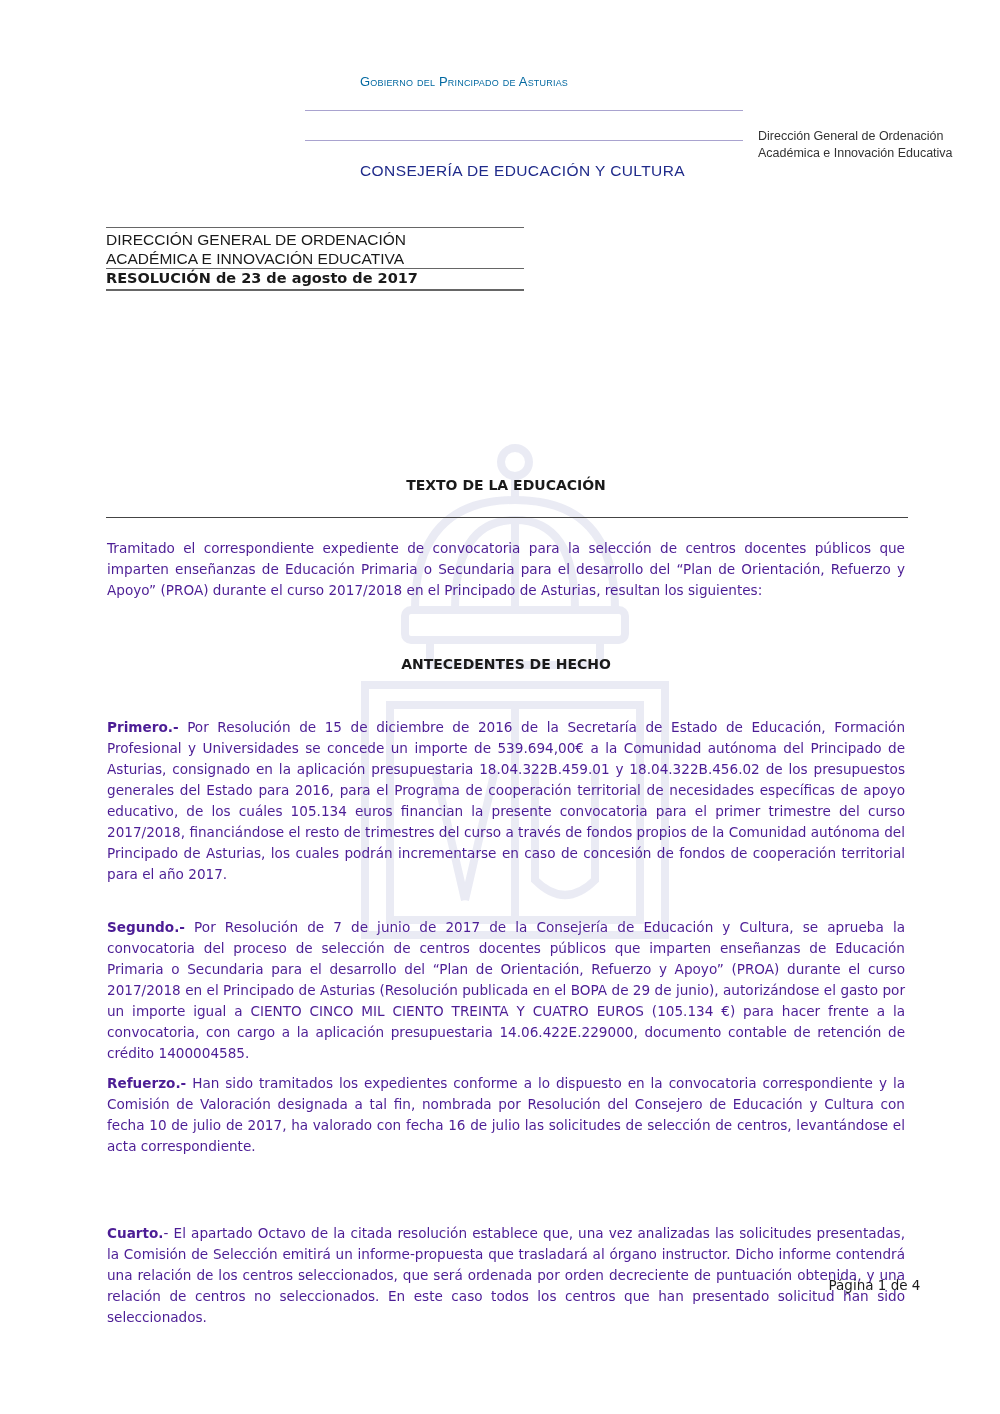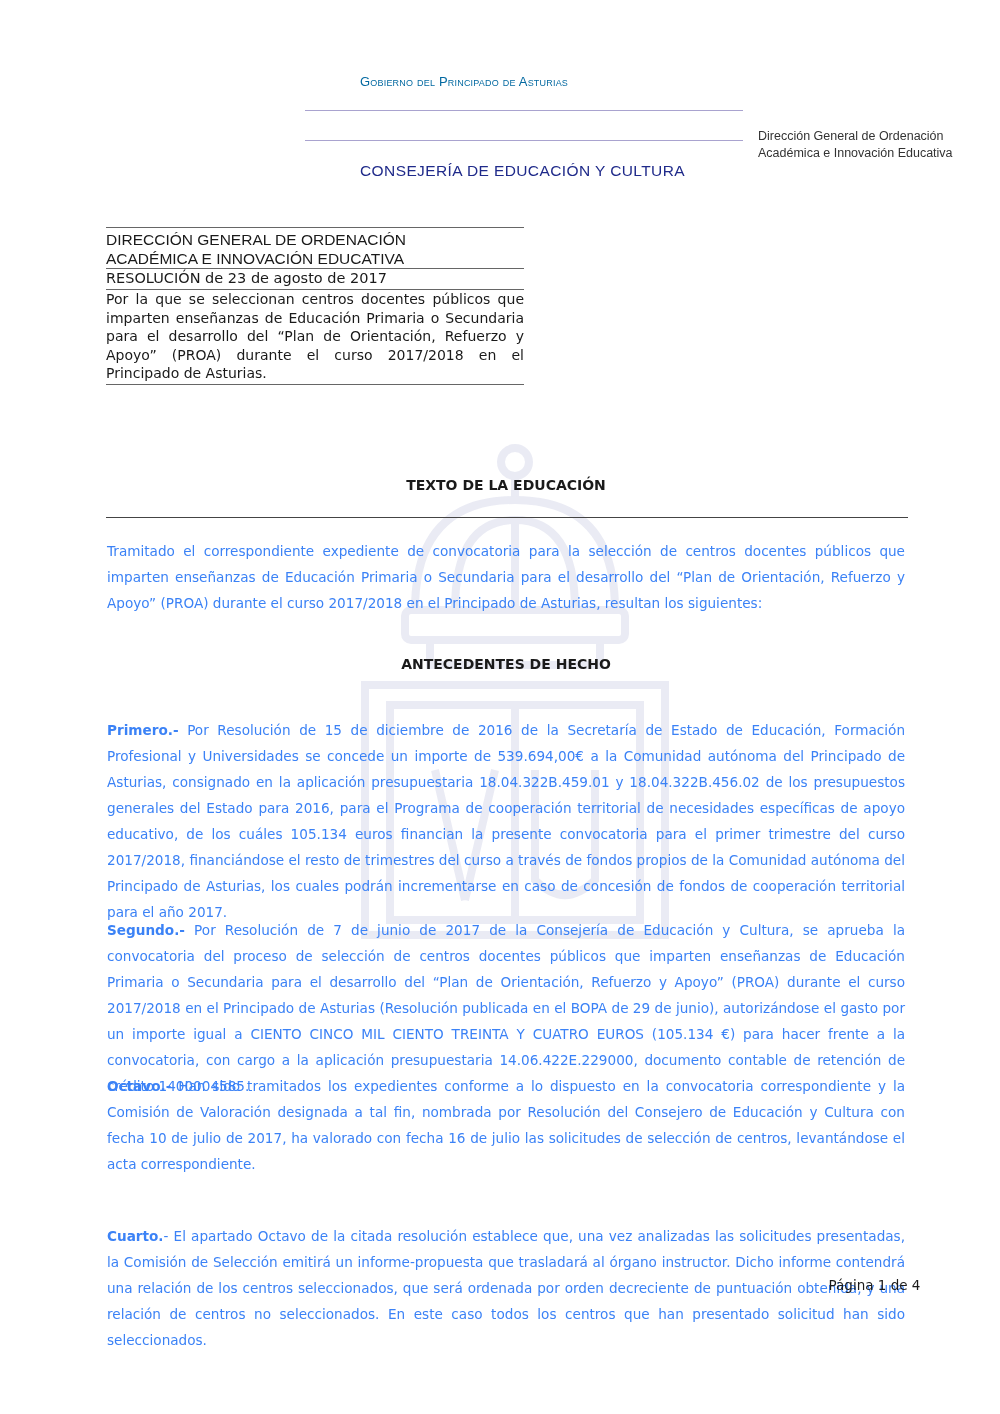--- a/index.html
+++ b/index.html
@@ -13,27 +13,27 @@
     .lh-rule1 { position: absolute; left: 305px; top: 110px; width: 438px; height: 1px; background: #a9a3cf; }
     .lh-cons { position: absolute; left: 360px; top: 114px; font-family: "Liberation Sans", sans-serif; font-size: 15.5px; color: #1f2a8a; letter-spacing: 0.4px; white-space: nowrap; margin-top: 48px; }
     .lh-rule2 { position: absolute; left: 305px; top: 140px; width: 438px; height: 1px; background: #a9a3cf; }
     .lh-dir { position: absolute; left: 758px; top: 128px; font-family: "Liberation Sans", sans-serif; font-size: 12.5px; color: #333; line-height: 17px; }
 
     
     .hbox { position: absolute; left: 106px; top: 227px; width: 418px; }
     .hbox .rule { height: 1px; background: #666; }
     .hbox .dir-title { font-family: "Liberation Sans", sans-serif; font-size: 15.5px; line-height: 19px; color: #1a1a1a; padding-top: 2px; }
     .hbox .servicio { font-family: "DejaVu Sans", sans-serif; font-size: 14.5px; line-height: 19px; margin-top: 9px; padding-bottom: 1px; }
-    .hbox .resol { font-family: "DejaVu Sans", sans-serif; font-weight: normal; font-size: 14.5px; line-height: 19px; padding: 0 0 1px 0; }
+    .hbox .resol { font-family: "DejaVu Sans", sans-serif; font-weight: bold; font-size: 14.5px; line-height: 19px; padding: 0 0 1px 0; }
     .hbox .desc { font-family: "DejaVu Sans", sans-serif; font-size: 14px; line-height: 18.6px; text-align: justify; padding-bottom: 1px; }
 
     
     .sect-title { position: absolute; left: 106px; width: 800px; text-align: center; font-family: "DejaVu Sans", sans-serif; font-weight: bold; font-size: 14px; }
     .main-rule { position: absolute; left: 106px; top: 517px; width: 802px; height: 1px; background: #444; }
-    .para { position: absolute; left: 107px; width: 798px; font-family: "DejaVu Sans", sans-serif; font-size: 13.6px; line-height: 26px; text-align: justify; color: #3b82f6; }
+    .para { position: absolute; left: 107px; width: 798px; font-family: "DejaVu Sans", sans-serif; font-size: 13.6px; line-height: 21px; text-align: justify; color: #4c1d95; }
     .para b { font-weight: bold; }
     .pagenum { position: absolute; left: 812px; top: 1277px; width: 125px; text-align: center; font-family: "DejaVu Sans", sans-serif; font-size: 13.5px; }
   </style>
 </head>
 <body>
 
 <svg class="watermark" viewBox="0 0 320 500">
   <g fill="none" stroke="#1f2a8a" stroke-width="8">
     <circle cx="160" cy="22" r="14"></circle>
     <line x1="160" y1="36" x2="160" y2="60"></line>
@@ -61,39 +61,38 @@
 
 <div class="hbox">
   <div class="rule"></div>
   <div class="dir-title">
     <div>DIRECCIÓN GENERAL DE ORDENACIÓN</div>
     <div>ACADÉMICA E INNOVACIÓN EDUCATIVA</div>
   </div>
   <div class="rule"></div>
   <div class="resol">RESOLUCIÓN de 23 de agosto de 2017</div>
   <div class="rule"></div>
-  <div class="desc">Por la que se seleccionan centros docentes públicos que imparten enseñanzas de Educación Primaria o Secundaria para el desarrollo del “Plan de Orientación, Refuerzo y Apoyo” (PROA) durante el curso 2017/2018 en el Principado de Asturias.</div>
   <div class="rule"></div>
 </div>
 
 <div class="sect-title" style="top:477px;">TEXTO DE LA EDUCACIÓN</div>
 <div class="main-rule"></div>
 <div class="para" style="top:538px;">Tramitado el correspondiente expediente de convocatoria para la selección de centros docentes públicos que imparten enseñanzas de Educación Primaria o Secundaria para el desarrollo del “Plan de Orientación, Refuerzo y Apoyo” (PROA) durante el curso 2017/2018 en el Principado de Asturias, resultan los siguientes:</div>
 
 <div class="sect-title" style="top:656px;">ANTECEDENTES DE HECHO</div>
 
 <div class="para" style="top:717px;">
   <b>Primero.-</b><span> Por Resolución de 15 de diciembre de 2016 de la Secretaría de Estado de Educación, Formación Profesional y Universidades se concede un importe de 539.694,00€ a la Comunidad autónoma del Principado de Asturias, consignado en la aplicación presupuestaria 18.04.322B.459.01 y 18.04.322B.456.02 de los presupuestos generales del Estado para 2016, para el Programa de cooperación territorial de necesidades específicas de apoyo educativo, de los cuáles 105.134 euros financian la presente convocatoria para el primer trimestre del curso 2017/2018, financiándose el resto de trimestres del curso a través de fondos propios de la Comunidad autónoma del Principado de Asturias, los cuales podrán incrementarse en caso de concesión de fondos de cooperación territorial para el año 2017.</span>
 </div>
 
 <div class="para" style="top:917px;">
   <b>Segundo.-</b><span> Por Resolución de 7 de junio de 2017 de la Consejería de Educación y Cultura, se aprueba la convocatoria del proceso de selección de centros docentes públicos que imparten enseñanzas de Educación Primaria o Secundaria para el desarrollo del “Plan de Orientación, Refuerzo y Apoyo” (PROA) durante  el curso 2017/2018 en el Principado de Asturias (Resolución publicada en el BOPA de 29 de junio), autorizándose el gasto por un importe igual a CIENTO CINCO MIL CIENTO TREINTA Y CUATRO EUROS (105.134 €) para hacer frente a la convocatoria, con cargo a la aplicación presupuestaria 14.06.422E.229000, documento contable de retención de crédito 1400004585.</span>
 </div>
 
 <div class="para" style="top:1073px;">
-  <b>Octavo.-</b><span> Han sido tramitados los expedientes conforme a lo dispuesto en la convocatoria correspondiente y la Comisión de Valoración designada a tal fin, nombrada por Resolución del Consejero de Educación y Cultura con fecha 10 de julio de 2017, ha valorado con fecha 16 de julio las solicitudes de selección de centros, levantándose el acta correspondiente.</span>
+  <b>Refuerzo.-</b><span> Han sido tramitados los expedientes conforme a lo dispuesto en la convocatoria correspondiente y la Comisión de Valoración designada a tal fin, nombrada por Resolución del Consejero de Educación y Cultura con fecha 10 de julio de 2017, ha valorado con fecha 16 de julio las solicitudes de selección de centros, levantándose el acta correspondiente.</span>
 </div>
 
 <div class="para" style="top:1175px;margin-top:48px;">
   <b>Cuarto.</b><span>- El apartado Octavo de la citada resolución establece que, una vez analizadas las solicitudes presentadas, la Comisión de Selección emitirá un informe-propuesta que trasladará al órgano instructor. Dicho informe contendrá una relación de los centros seleccionados, que será ordenada por orden decreciente de puntuación obtenida, y una relación de centros no seleccionados. En este caso todos los centros que han presentado solicitud han sido seleccionados.</span>
 </div>
 
 <div class="pagenum">Página 1 de 4</div>
 
 </body></html>

